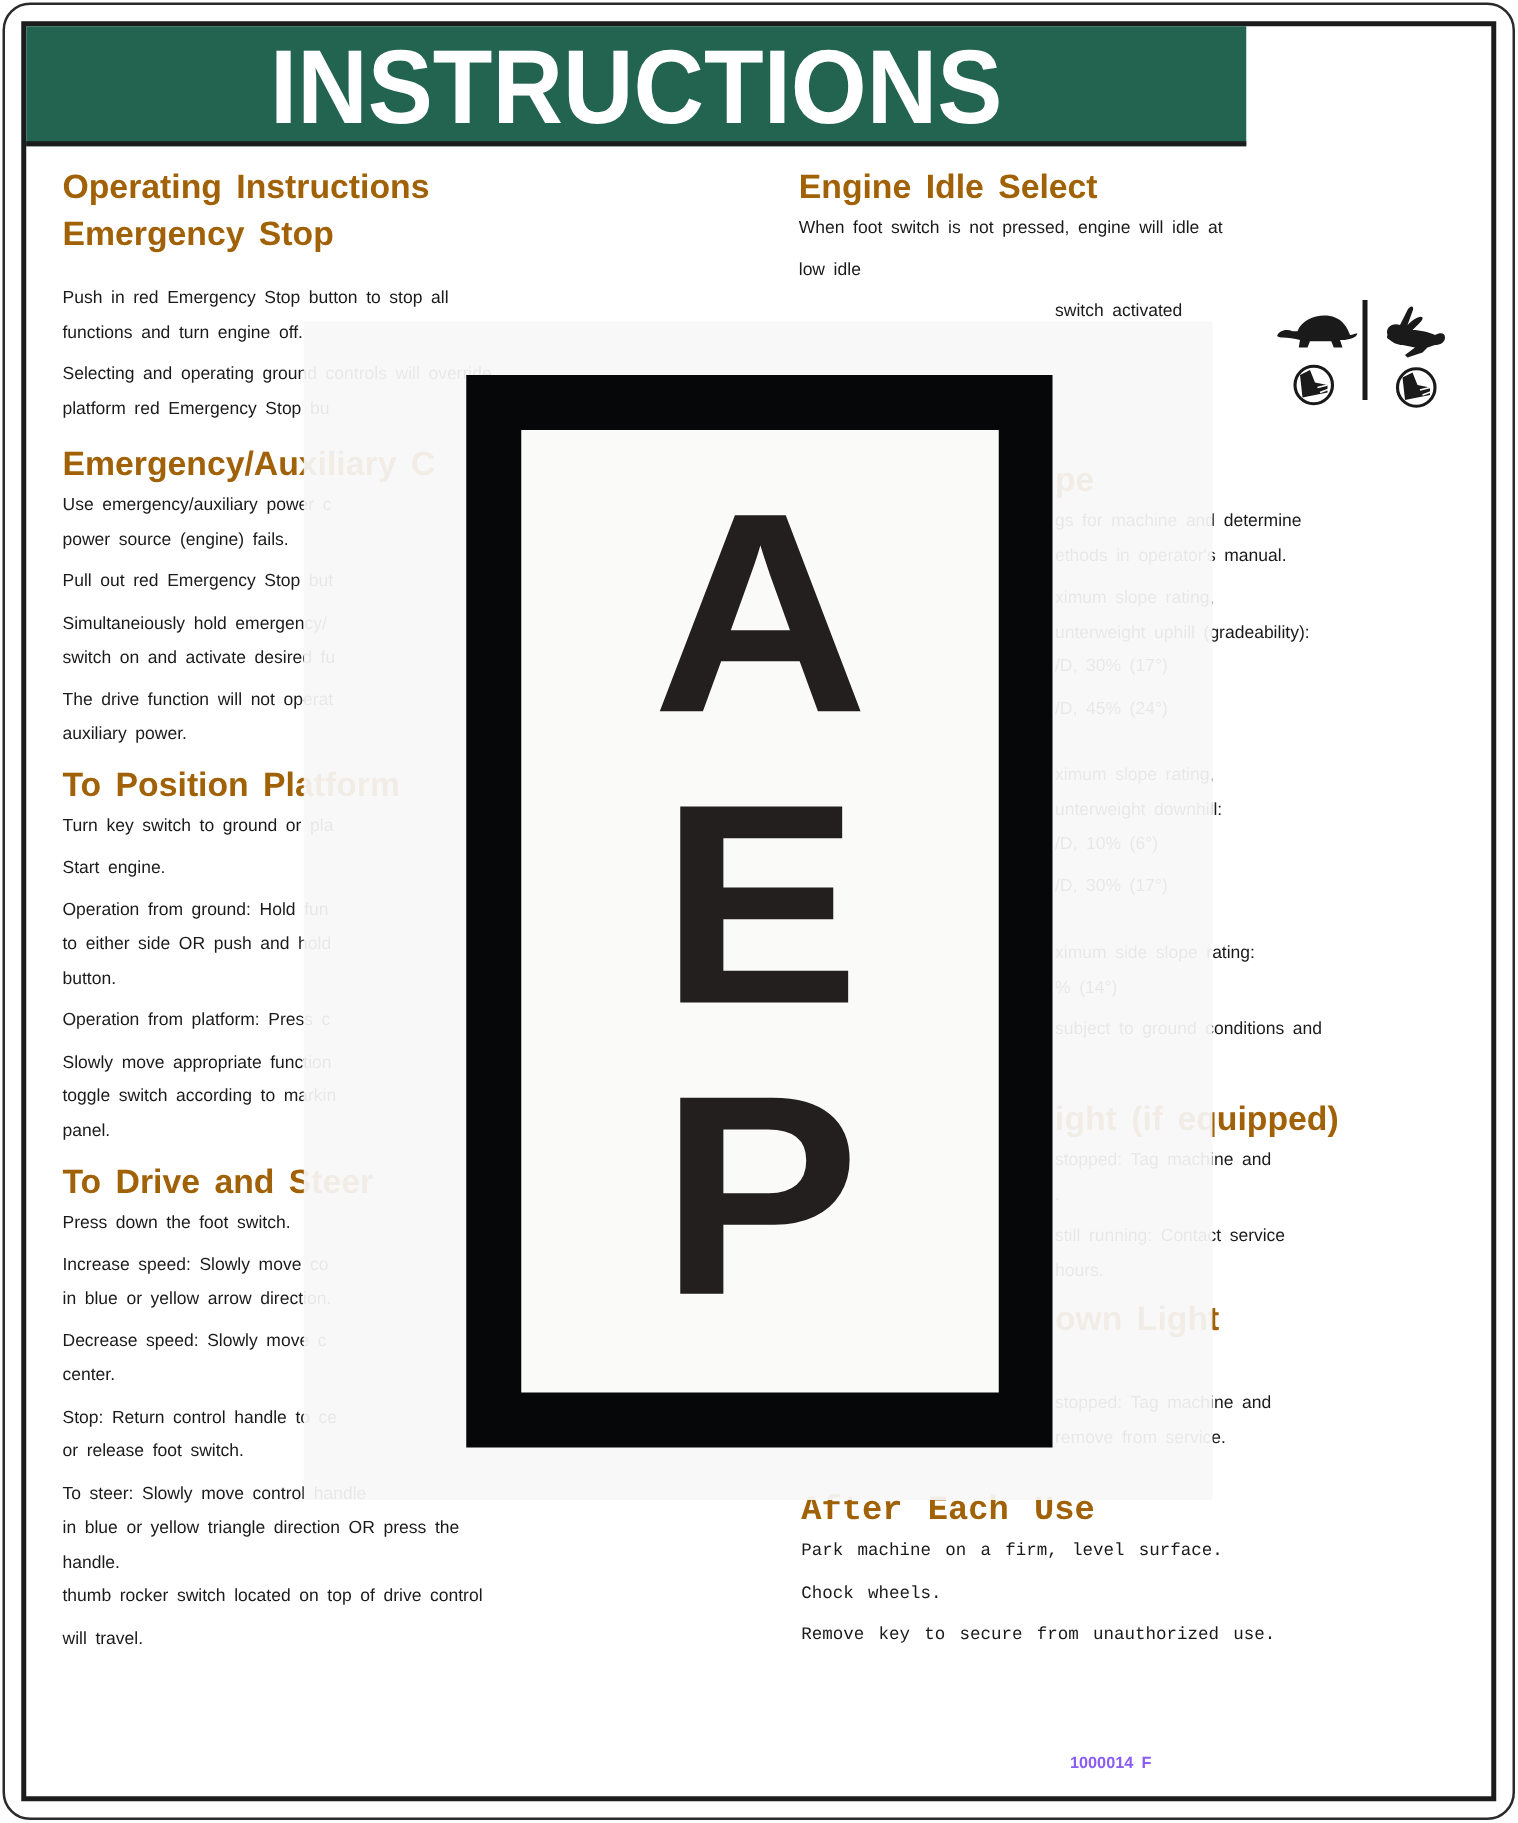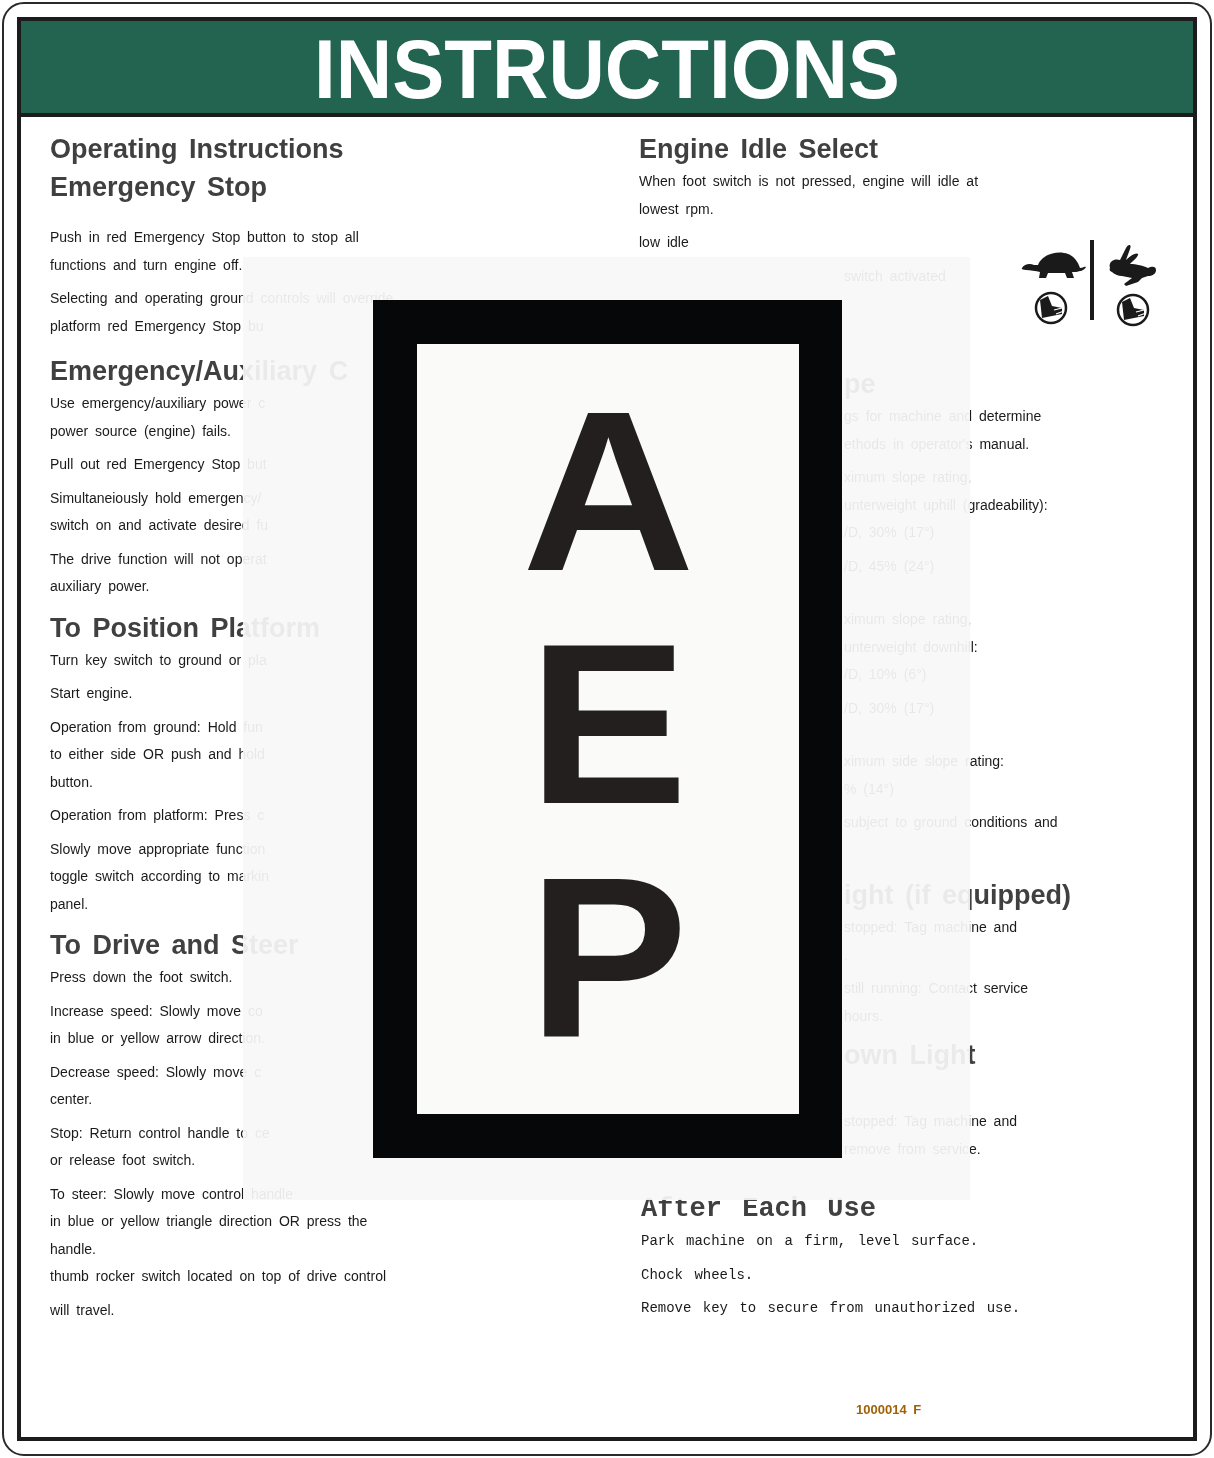--- a/index.html
+++ b/index.html
@@ -8,36 +8,36 @@
 
   .decal-outline {
     position: absolute; left: 2px; top: 2px; width: 1210px; height: 1454px;
     border: 2px solid #2a2a2a; border-radius: 22px; background: #ffffff;
   }
   .decal-frame {
     position: absolute; left: 17px; top: 17px; width: 1180px; height: 1424px;
     border: 4px solid #1c1c1c; background: #ffffff;
   }
   .header-band {
-    position: absolute; left: 21px; top: 21px; width: 1172px; height: 96px;
+    position: absolute; left: 21px; top: 21px; width: 976px; height: 96px;
     background: #22644f; border-bottom: 4px solid #1c1c1c;
     display: flex; align-items: center; justify-content: center;
   }
   .header-title {
     color: #ffffff; font-family: "Liberation Sans", sans-serif; font-weight: 700;
     font-size: 84px; letter-spacing: 0px; line-height: 1; transform: scaleX(0.93);
     margin-top: 4px;
   }
 
   .col { position: absolute; top: 130px; }
   .col-left { left: 50px; width: 520px; }
   .col-right { left: 639px; width: 540px; }
 
   .section-heading {
-    font-weight: 700; font-size: 27px; line-height: 38px; color: #404040; word-spacing: 4px;
+    font-weight: 700; font-size: 27px; line-height: 38px; color: #a16207; word-spacing: 4px;
   }
   .para {
     font-size: 14px; line-height: 27.5px; color: #1b1a1a; margin-bottom: 6px; word-spacing: 3px;
   }
 
   .right-block { position: absolute; }
 
   .idle-icons {
     position: absolute; left: 1018px; top: 238px; width: 146px; height: 92px;
   }
@@ -54,21 +54,21 @@
     width: 100%; height: 100%; background: #fafaf8;
     display: flex; flex-direction: column; align-items: center; justify-content: space-around;
     padding: 30px 0 40px 0;
   }
   .aep-letter {
     font-family: "Liberation Sans", sans-serif; font-weight: 700; color: #221f1e;
     font-size: 228px; line-height: 200px; transform: scaleX(1.05);
   }
 
   .part-number {
-    position: absolute; left: 856px; top: 1402px; font-size: 13px; font-weight: 700; color: #a16207; word-spacing: 3px;
+    position: absolute; left: 856px; top: 1402px; font-size: 13px; font-weight: 700; color: #8b5cf6; word-spacing: 3px;
   }
 </style>
 </head>
 <body>
 
 <div class="decal-outline"></div>
 <div class="decal-frame"></div>
 
 <div class="header-band">
   <span class="header-title">INSTRUCTIONS</span>
@@ -149,21 +149,20 @@
   </div>
   <div class="para">
     <div>will travel.</div>
   </div>
 </div>
 
 <div class="col col-right">
   <div class="section-heading">Engine Idle Select</div>
   <div class="para">
     <div>When foot switch is not pressed, engine will idle at</div>
-    <div>lowest rpm.</div>
   </div>
   <div class="para">
     <div>low idle</div>
   </div>
   <div class="para" style="padding-left:205px">
     <div>switch activated</div>
   </div>
 </div>
 
 <div class="right-block" style="left:639px; top:365px; width:540px;">

